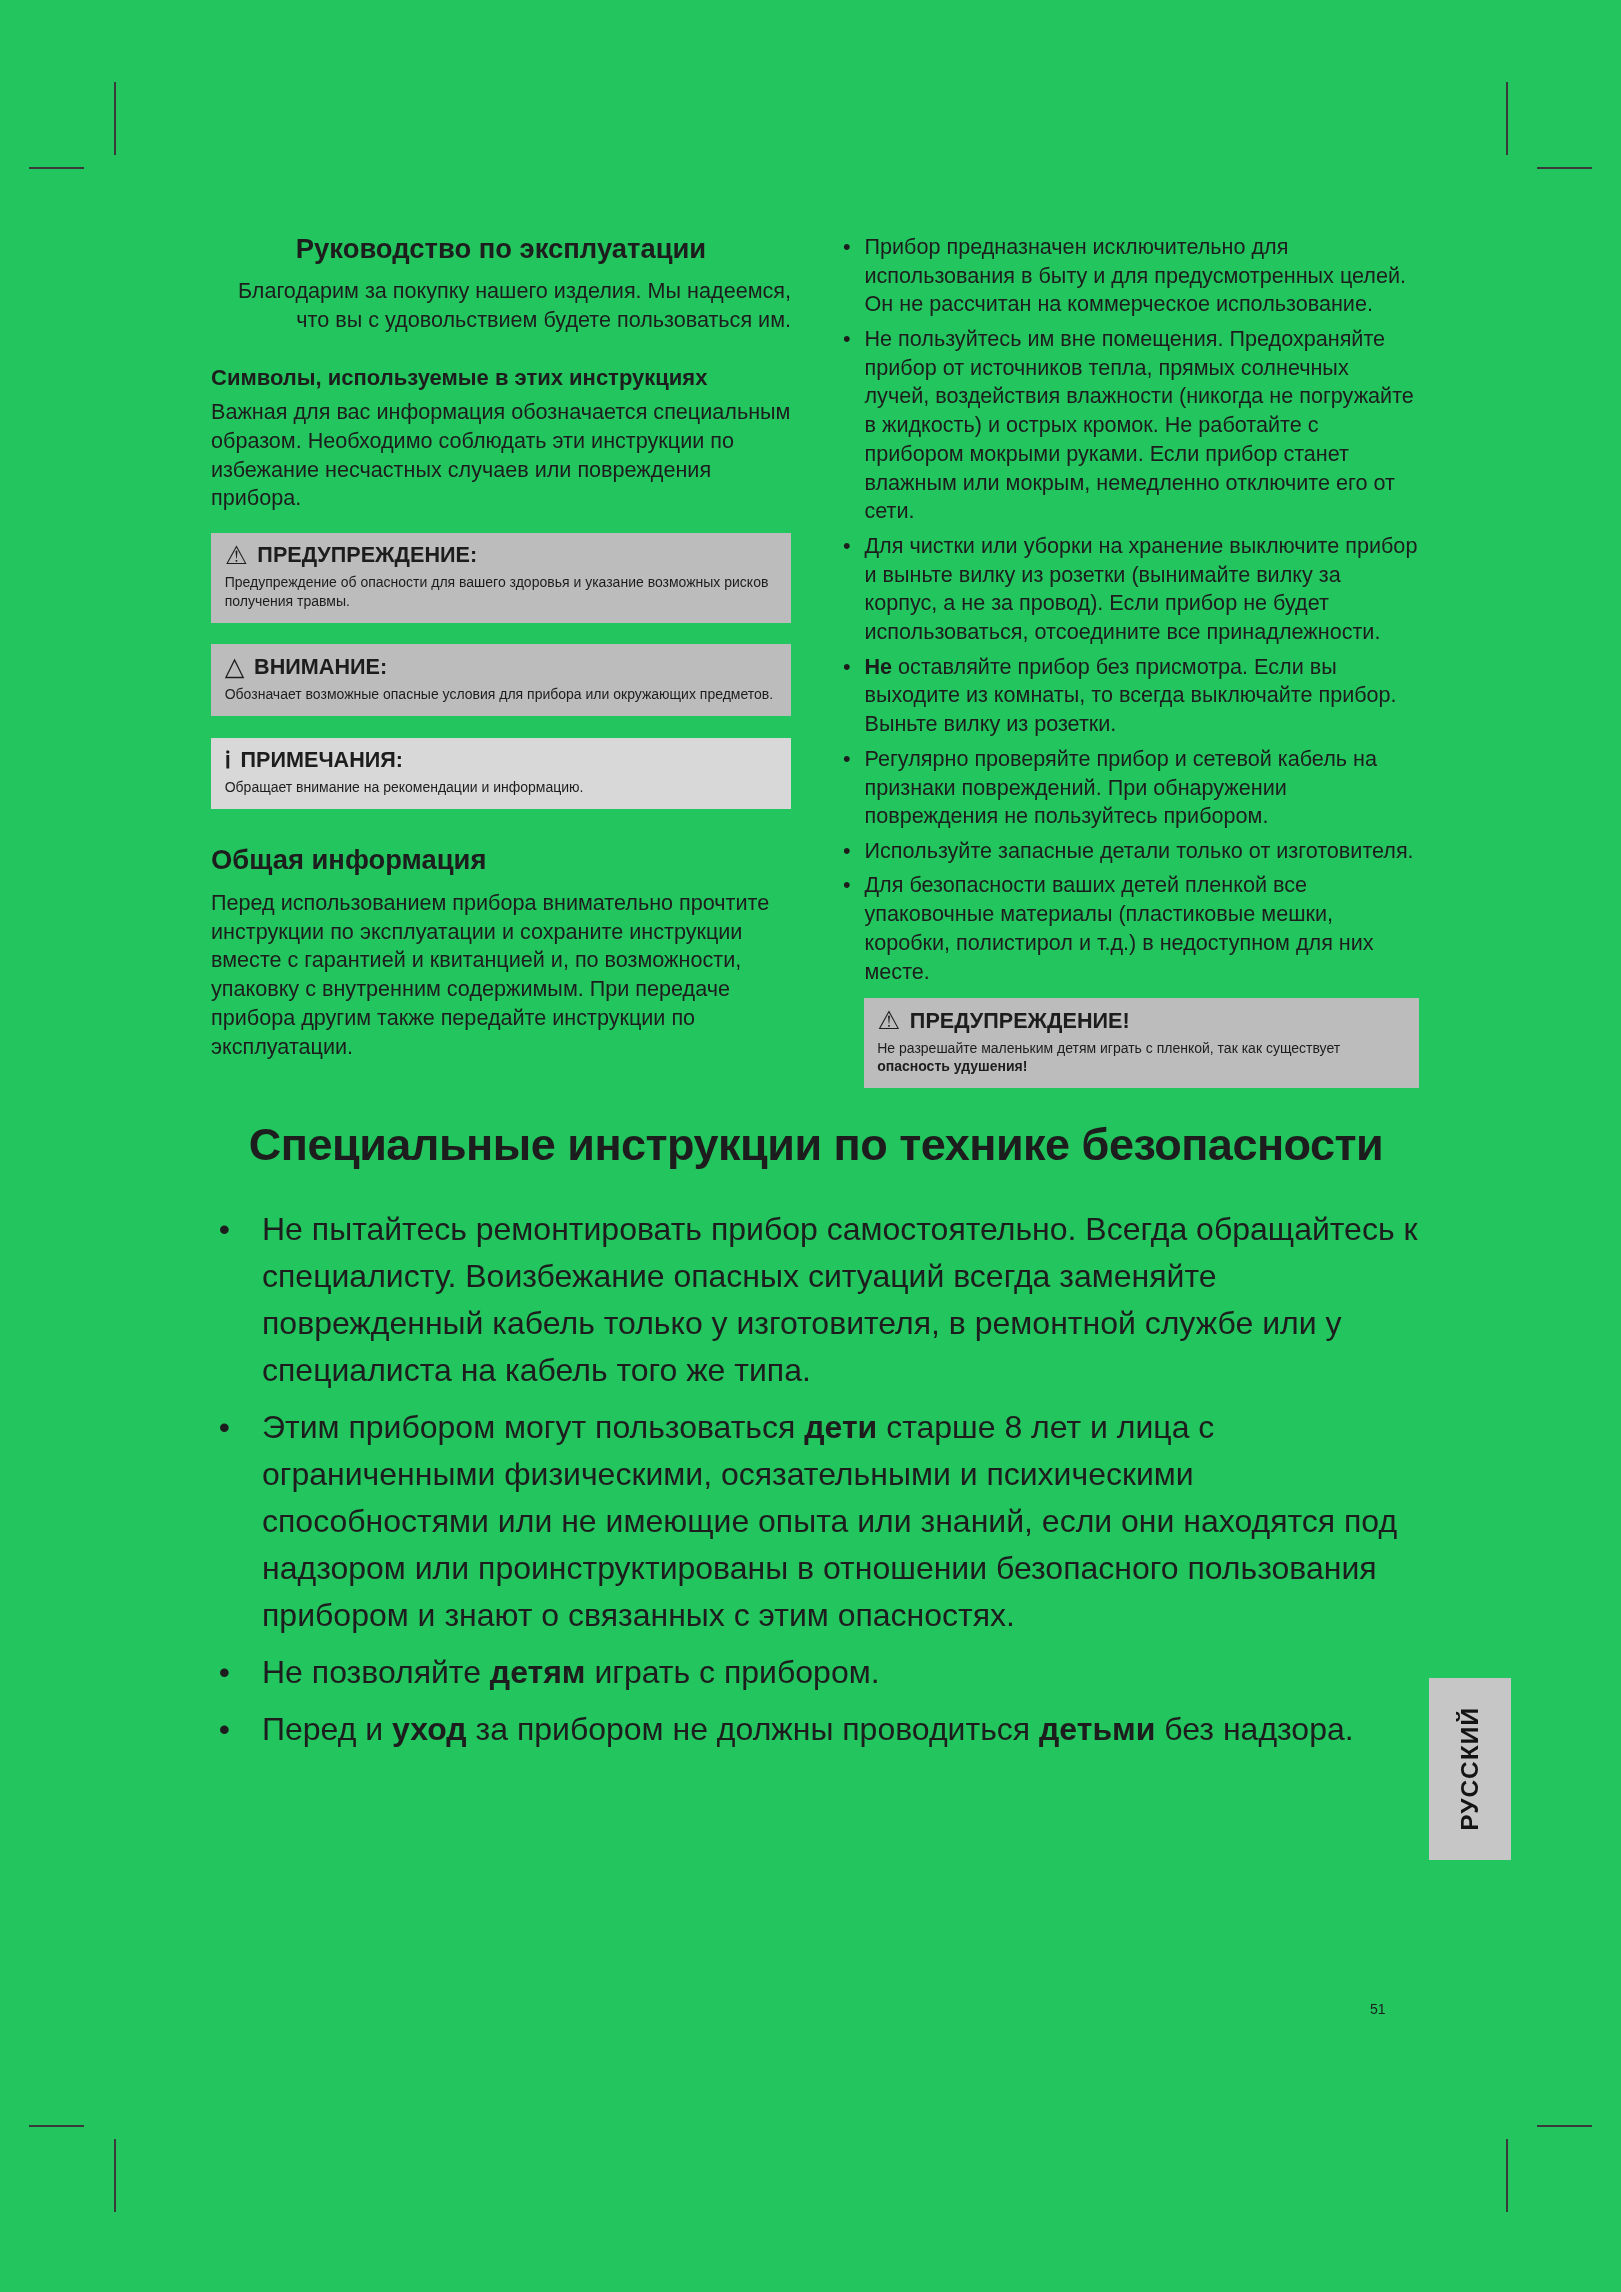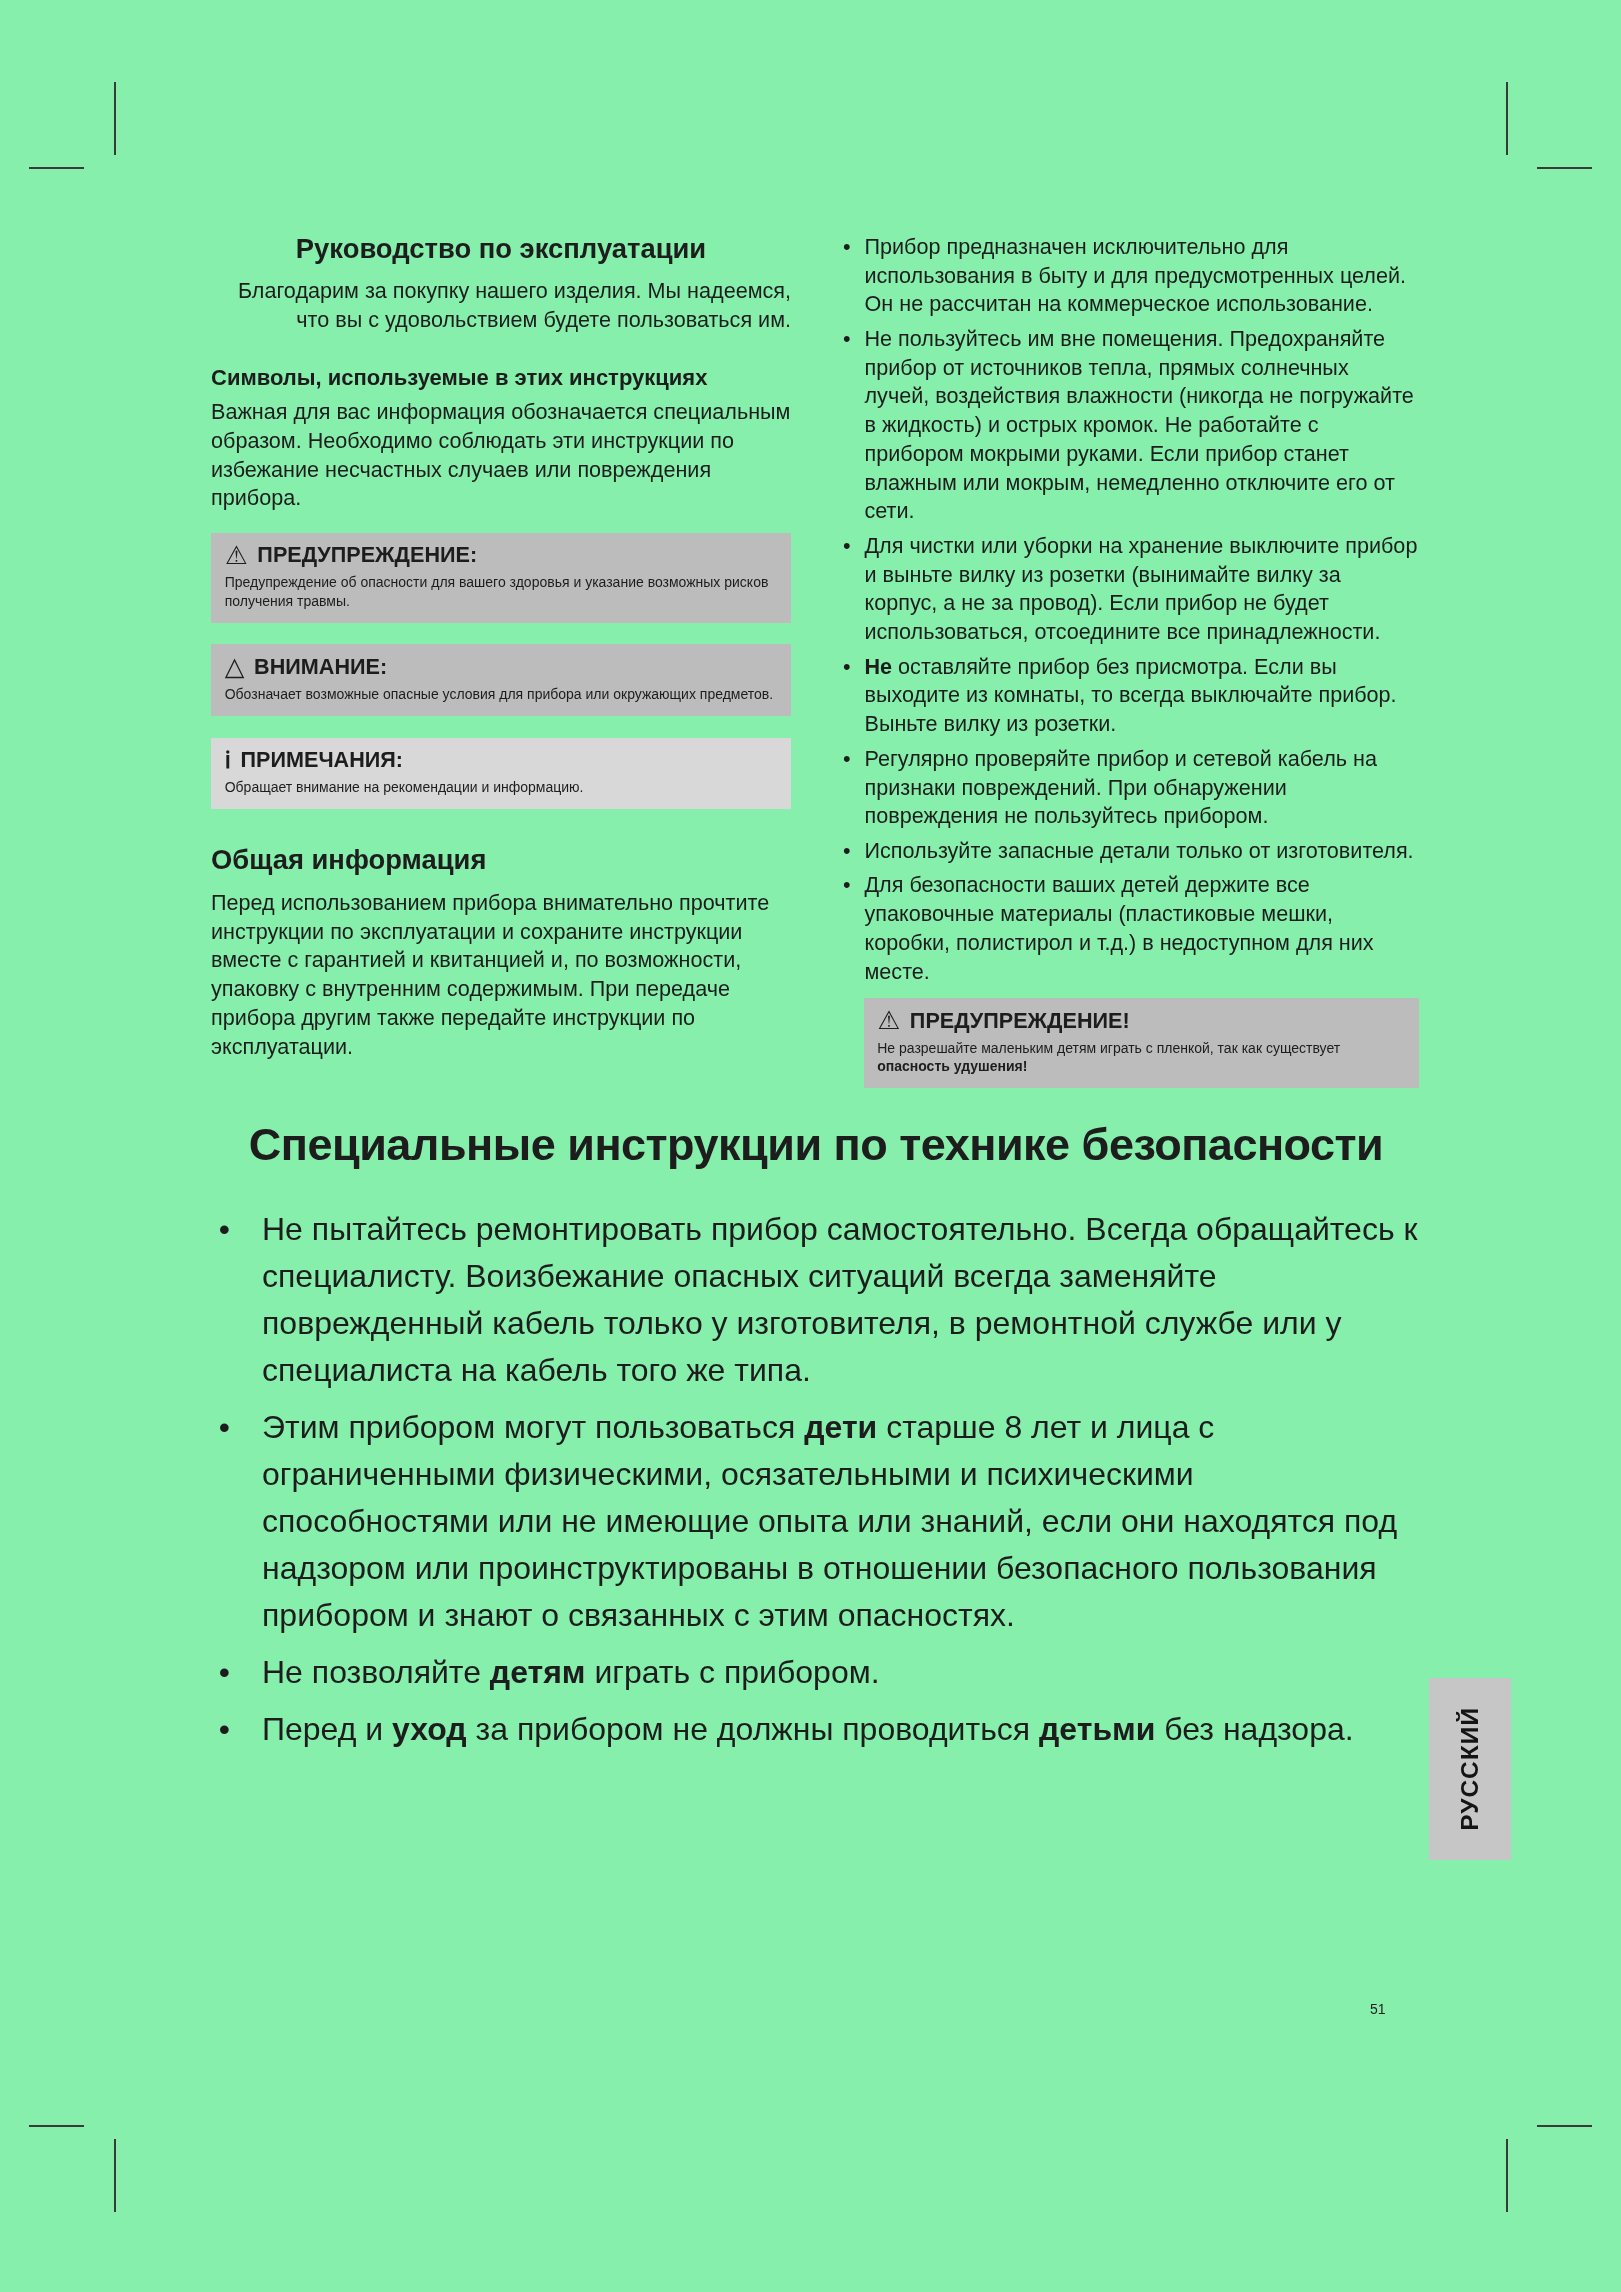--- a/index.html
+++ b/index.html
@@ -12,21 +12,21 @@
   *{margin:0;padding:0;box-sizing:border-box;}
   html,body{background:#ffffff;}
   body{
     font-family:"Liberation Sans","DejaVu Sans",sans-serif;
     color:var(--text);
   }
   .page{
     position:relative;
     width:1621px;
     height:2293px;
-    background:#86efac;
+    background:#22c55e;
     overflow:hidden;
   }
   
   .crop{position:absolute;background:#3a3a3a;}
   .crop.v{width:2px;height:73px;}
   .crop.h{width:55px;height:2px;}
   .crop.tl-v{left:114px;top:82px;}
   .crop.tl-h{left:29px;top:167px;}
   .crop.tr-v{left:1506px;top:82px;}
   .crop.tr-h{left:1537px;top:167px;}
@@ -225,21 +225,21 @@
     </section>
 
     <section class="col col-right">
       <ul class="bullets">
         <li><span>Прибор предназначен исключительно для использования в быту и для предусмотренных целей. Он не рассчитан на коммерческое использование.</span></li>
         <li><span>Не пользуйтесь им вне помещения. Предохраняйте прибор от источников тепла, прямых солнечных лучей, воздействия влажности (никогда не погружайте в жидкость) и острых кромок. Не работайте с прибором мокрыми руками. Если прибор станет влажным или мокрым, немедленно отключите его от сети.</span></li>
         <li><span>Для чистки или уборки на хранение выключите прибор и выньте вилку из розетки (вынимайте вилку за корпус, а не за провод). Если прибор не будет использоваться, отсоедините все принадлежности.</span></li>
         <li><span class="b">Не</span><span> оставляйте прибор без присмотра. Если вы выходите из комнаты, то всегда выключайте прибор. Выньте вилку из розетки.</span></li>
         <li><span>Регулярно проверяйте прибор и сетевой кабель на признаки повреждений. При обнаружении повреждения не пользуйтесь прибором.</span></li>
         <li><span>Используйте запасные детали только от изготовителя.</span></li>
-        <li><span>Для безопасности ваших детей держите все упаковочные материалы (пластиковые мешки, коробки, полистирол и т.д.) в недоступном для них месте.</span></li>
+        <li><span>Для безопасности ваших детей пленкой все упаковочные материалы (пластиковые мешки, коробки, полистирол и т.д.) в недоступном для них месте.</span></li>
       </ul>
 
       <div class="box indented">
         <div class="box-title">
           <span class="icon warn">⚠</span>
           <span>ПРЕДУПРЕЖДЕНИЕ!</span>
         </div>
         <p class="box-body"><span>Не разрешайте маленьким детям играть с пленкой, так как существует </span><span class="b">опасность удушения!</span></p>
       </div>
     </section>

